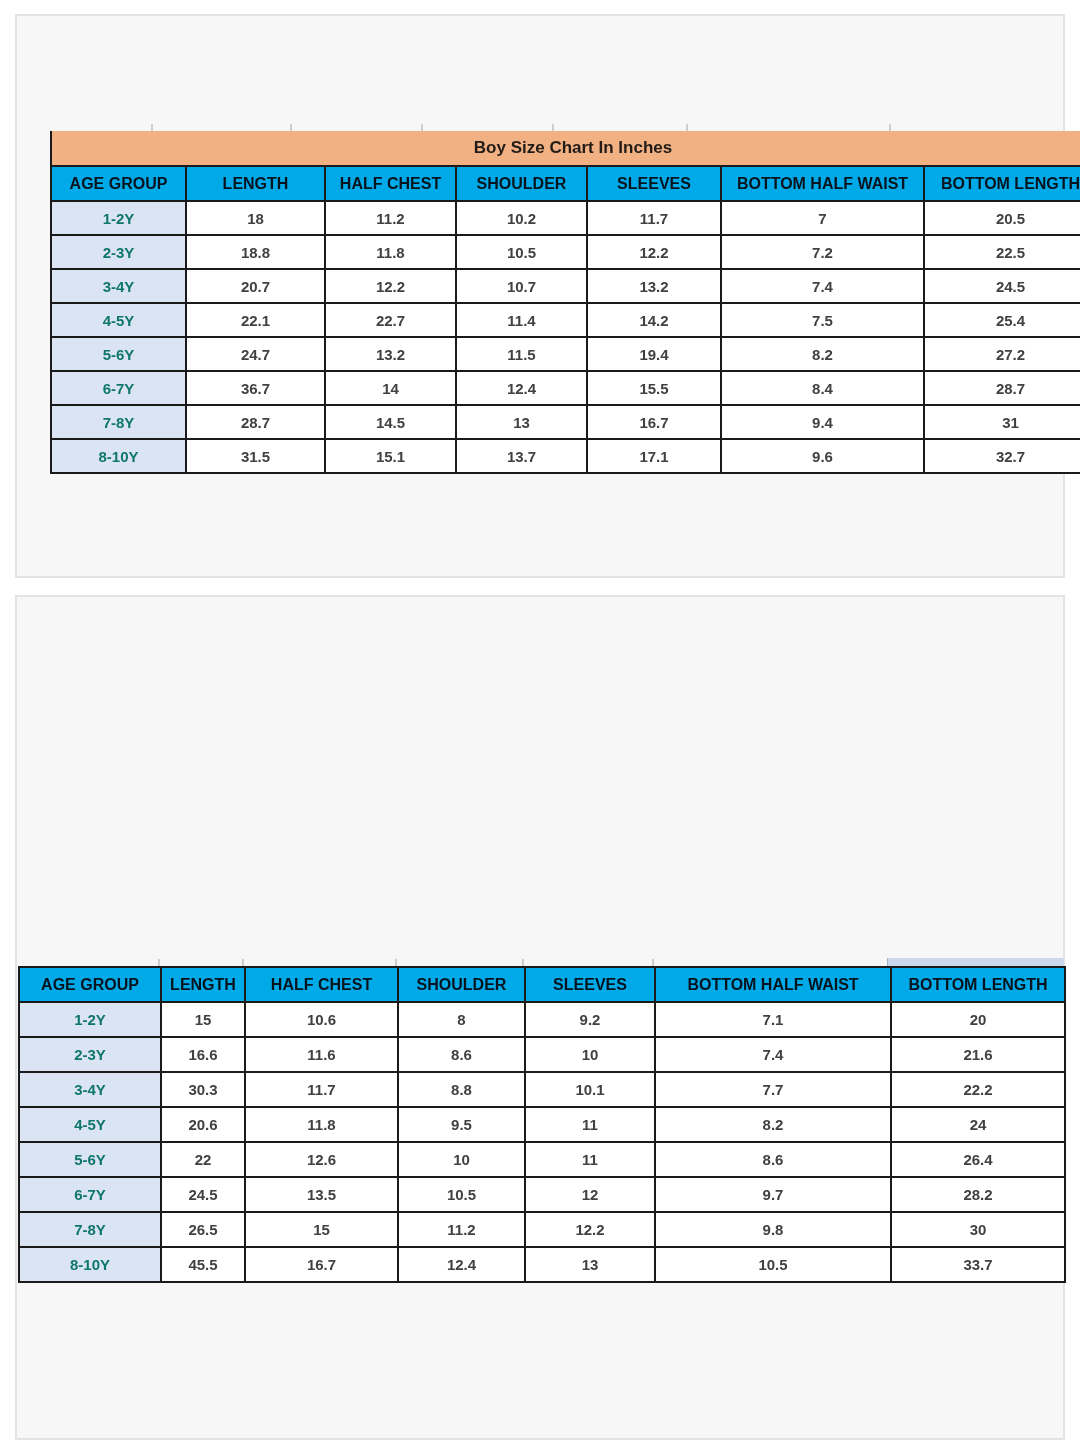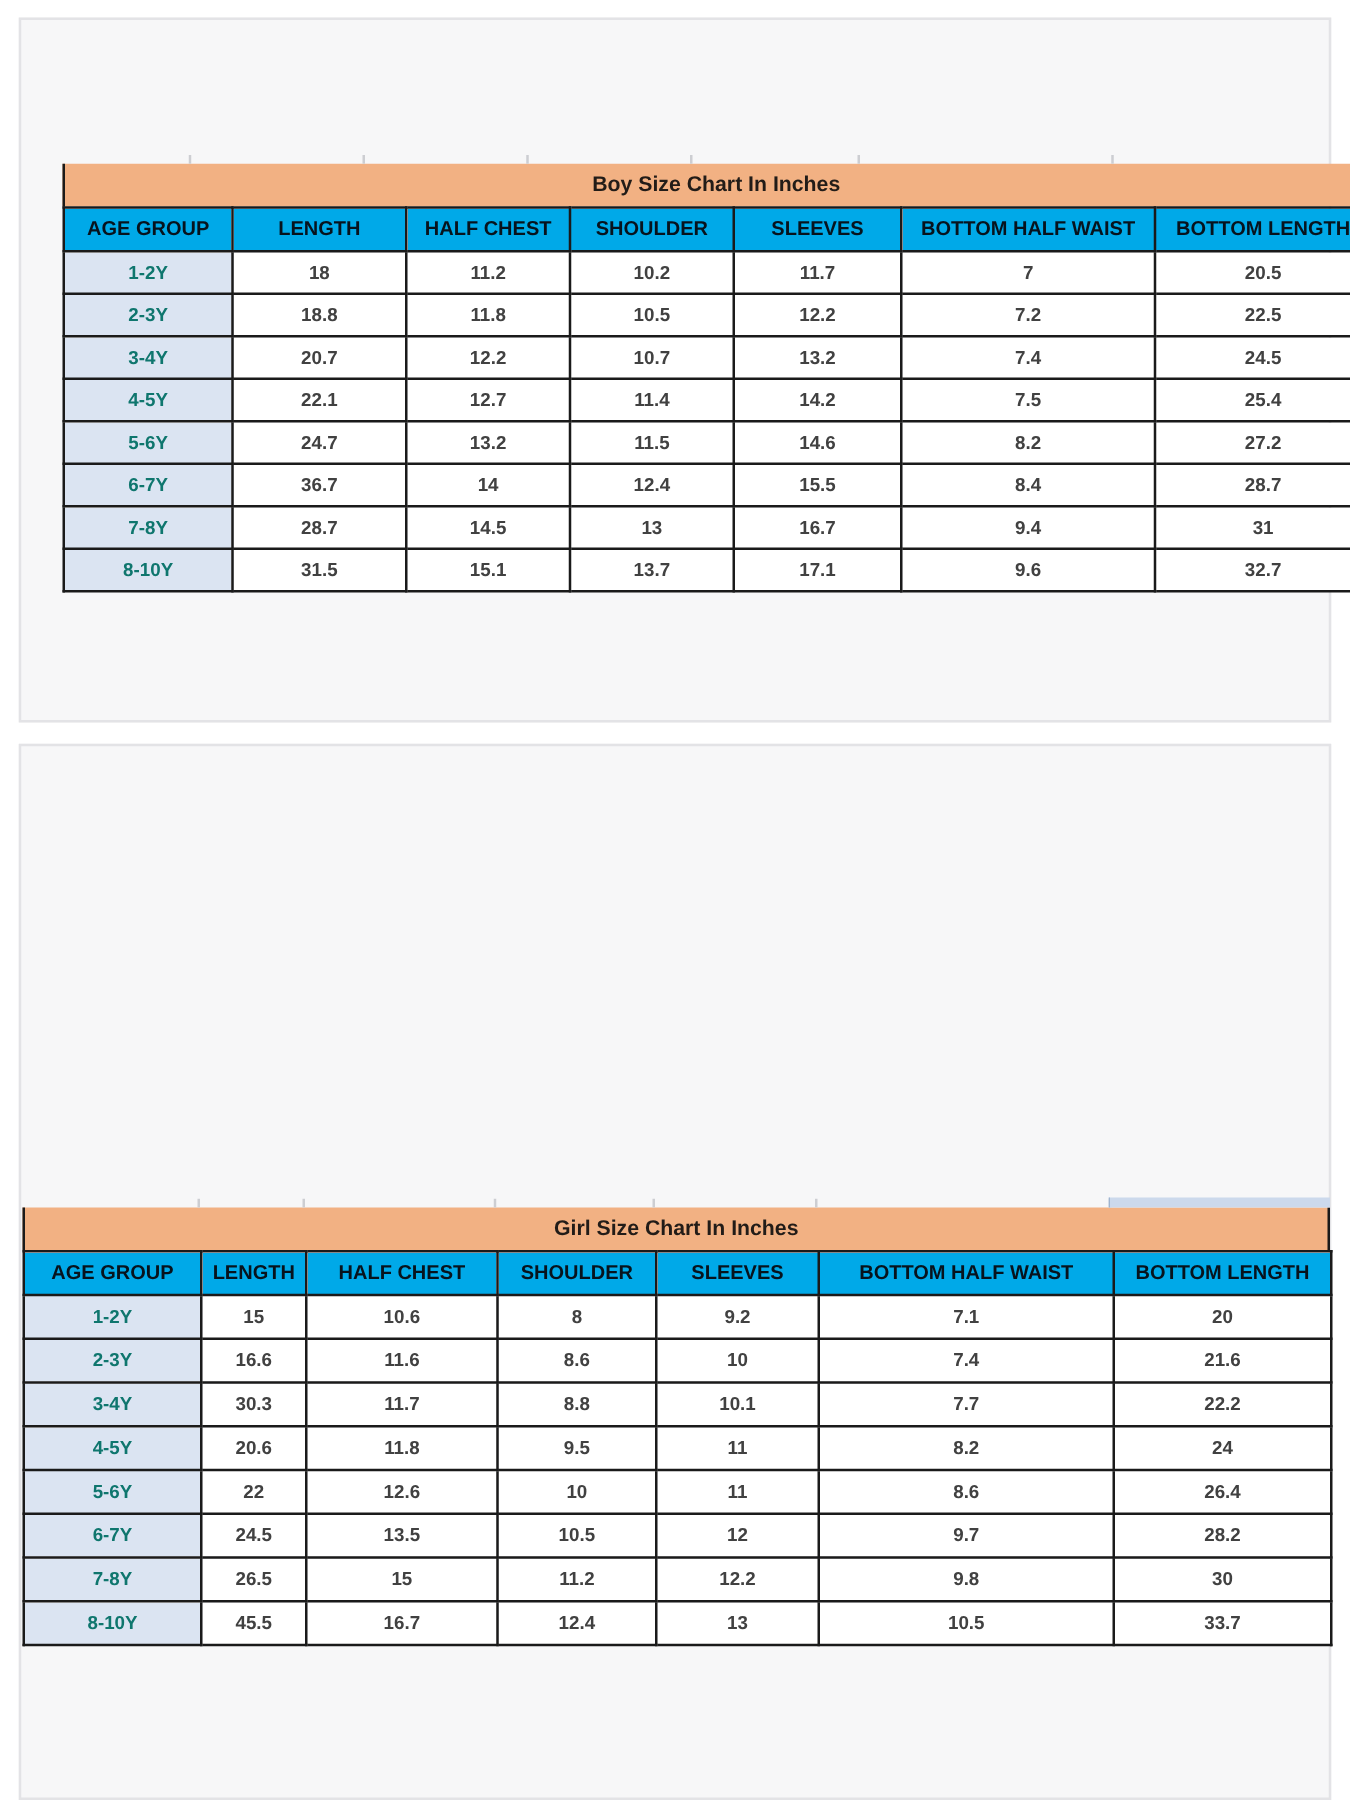--- a/index.html
+++ b/index.html
@@ -170,32 +170,32 @@
               <td>20.7</td>
               <td>12.2</td>
               <td>10.7</td>
               <td>13.2</td>
               <td>7.4</td>
               <td>24.5</td>
             </tr>
             <tr>
               <th>4-5Y</th>
               <td>22.1</td>
-              <td>12.7</td>
+              <td>22.7</td>
               <td>11.4</td>
               <td>14.2</td>
               <td>7.5</td>
               <td>25.4</td>
             </tr>
             <tr>
               <th>5-6Y</th>
               <td>24.7</td>
               <td>13.2</td>
               <td>11.5</td>
-              <td>14.6</td>
+              <td>19.4</td>
               <td>8.2</td>
               <td>27.2</td>
             </tr>
             <tr>
               <th>6-7Y</th>
               <td>36.7</td>
               <td>14</td>
               <td>12.4</td>
               <td>15.5</td>
               <td>8.4</td>
@@ -228,21 +228,20 @@
     <div class="chart-wrap">
       <div class="tick-strip">
         <div class="tick" style="left:140px"></div>
         <div class="tick" style="left:224px"></div>
         <div class="tick" style="left:377px"></div>
         <div class="tick" style="left:504px"></div>
         <div class="tick" style="left:634px"></div>
         <div class="tick" style="left:869px"></div>
       </div>
       <div class="artifact-cell"></div>
-      <div class="title-band">Girl Size Chart In Inches</div>
       <table class="size-table">
         <colgroup>
           <col style="width:142px">
             <col style="width:84px">
             <col style="width:153px">
           <col style="width:127px">
             <col style="width:130px">
             <col style="width:236px">
           <col style="width:174px">
         </colgroup>

